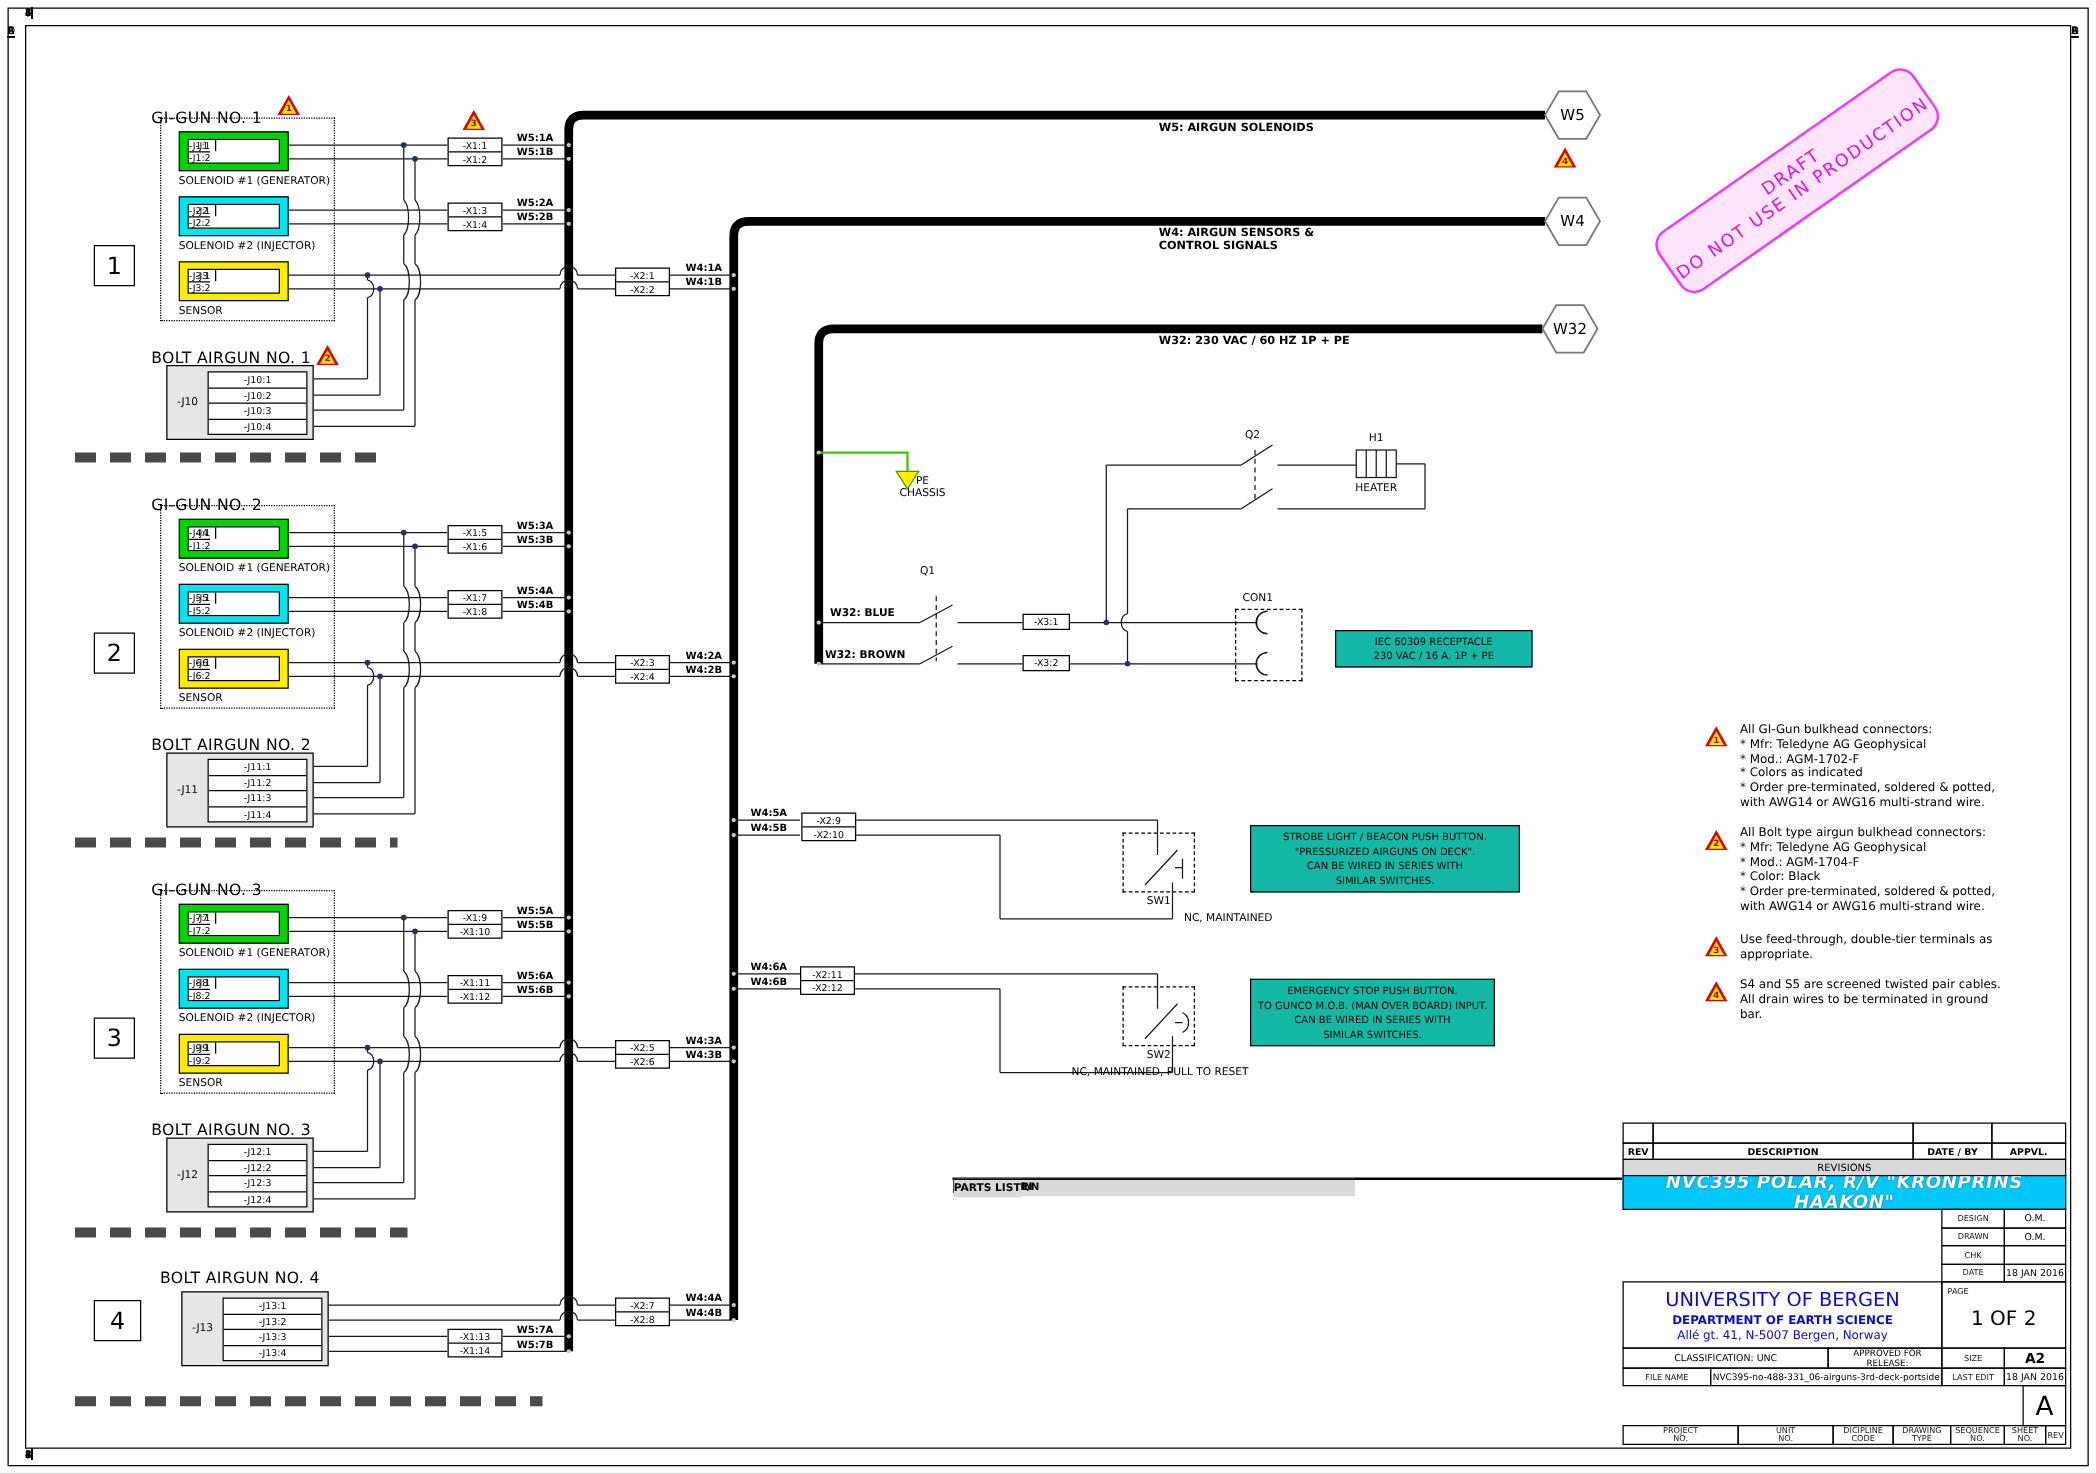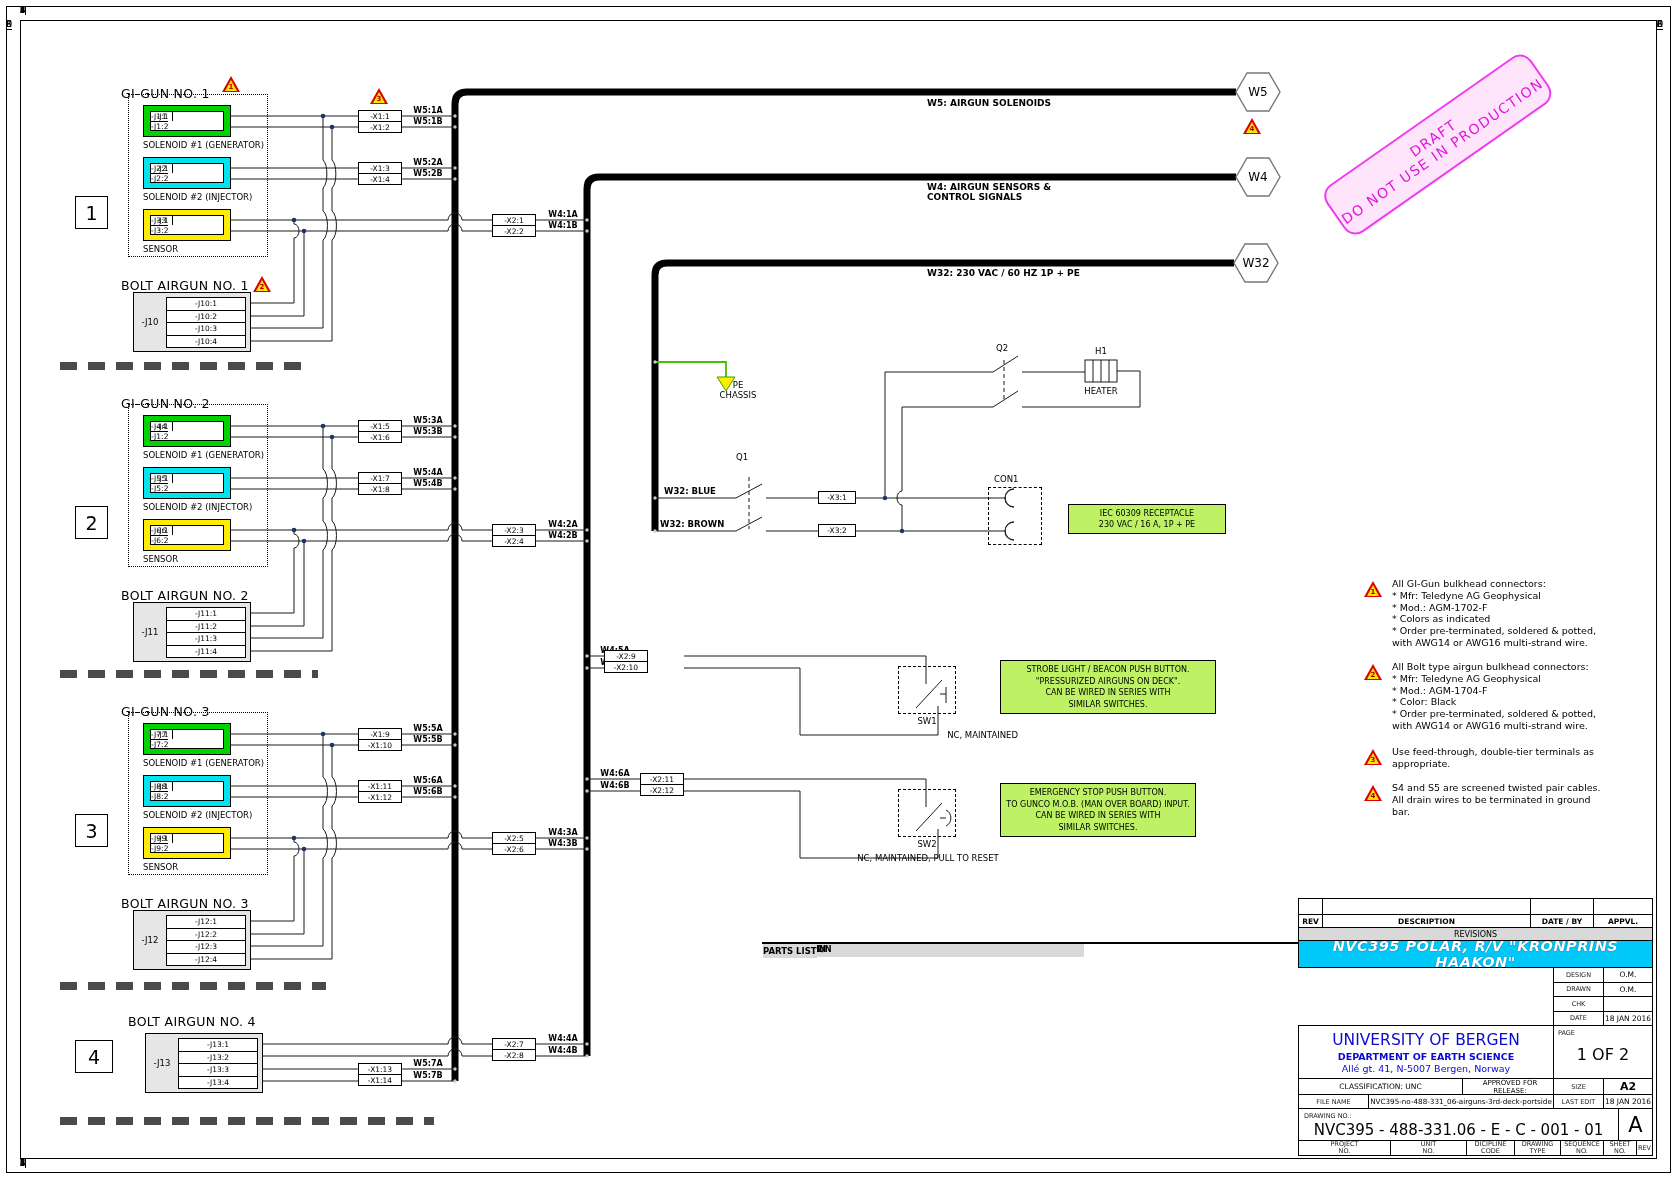--- a/index.html
+++ b/index.html
@@ -56,21 +56,21 @@
   .wtri{width:18px;height:16px}
   .wtri i{position:absolute;display:block}
   .wtri .o{left:0;top:0;width:0;height:0;border-left:9px solid transparent;border-right:9px solid transparent;border-bottom:16px solid #d90000}
   .wtri .y{left:2.5px;top:3.5px;width:0;height:0;border-left:6.5px solid transparent;border-right:6.5px solid transparent;border-bottom:11.5px solid #ffe400}
   .wtri b{position:absolute;left:0;top:6.5px;width:18px;text-align:center;font-size:7px;color:#a00;font-weight:700}
   
   .cl{font-size:9px;font-weight:600;white-space:pre-line}
   .hexl{width:44px;text-align:center;font-size:12px}
   .small{font-size:8.5px;white-space:nowrap}
   .x3{width:38px;height:13px;border:1px solid #000;background:#fff;display:flex;align-items:center;justify-content:center;font-size:7.5px}
-  .notebox{border:1.2px solid #000;font-size:8px;line-height:11.5px;text-align:center;white-space:pre-line;display:flex;align-items:center;justify-content:center;background:#bef264}
+  .notebox{border:1.2px solid #000;font-size:8px;line-height:11.5px;text-align:center;white-space:pre-line;display:flex;align-items:center;justify-content:center;background:#14b8a6}
   .dashbox{border:1.3px dashed #000}
   
   .note{left:1364px;width:240px}
   .nhost>.note:nth-child(1){top:578px}
   .nhost>.note:nth-child(2){top:661px}
   .nhost>.note:nth-child(3){top:746px}
   .nhost>.note:nth-child(4){top:782px}
   .ntext{left:28px;top:0;width:210px;font-size:9.5px;line-height:11.8px;white-space:pre-line}
   .note .wtri{left:0;top:3px}
   
@@ -517,21 +517,21 @@
   <div class="small" style="left:1089px;top:346px;width:24px;text-align:center">H1</div>
   <div class="small" style="left:1077px;top:386px;width:48px;text-align:center">HEATER</div>
   <div class="small" style="left:994px;top:474px">CON1</div>
   <div class="dashbox" style="left:988px;top:487px;width:54px;height:58px"></div>
   <div class="notebox" style="left:1068px;top:504px;width:158px;height:30px">IEC 60309 RECEPTACLE
 230 VAC / 16 A, 1P + PE</div>
 
   <div>
     <div class="wl" style="left:592px;top:646px;width:46px">W4:5A</div>
     <div class="wl" style="left:592px;top:658px;width:46px">W4:5B</div>
-    <div class="xb" style="left:604px;top:650px">
+    <div class="xb" style="left:641px;top:650px">
         <div>-X2:9</div>
         <div>-X2:10</div>
       </div>
     <div class="dashbox" style="left:898px;top:666px;width:58px;height:48px"></div>
     <div class="small" style="left:898px;top:716px;width:58px;text-align:center">SW1</div>
     <div class="small" style="left:838px;top:730px;width:180px;text-align:right">NC, MAINTAINED</div>
     <div class="notebox" style="left:1000px;top:660px;width:216px;height:54px">STROBE LIGHT / BEACON PUSH BUTTON.
 "PRESSURIZED AIRGUNS ON DECK".
 CAN BE WIRED IN SERIES WITH
 SIMILAR SWITCHES.</div>
@@ -741,24 +741,20 @@
       <div class="tc nb" style="left:0;top:16px;width:100%;height:24px;font-size:16px">1 OF 2</div>
     </div>
     <div class="tc" style="left:0;top:180px;width:165px;height:17px;font-size:7.5px">CLASSIFICATION:   UNC</div>
     <div class="tc" style="left:164px;top:180px;width:92px;height:17px;font-size:7px;justify-content:flex-start;padding-left:4px">APPROVED FOR RELEASE:</div>
     <div class="tc lab" style="left:255px;top:180px;width:51px;height:17px">SIZE</div>
     <div class="tc" style="left:305px;top:180px;width:50px;height:17px;font-size:11px;font-weight:700">A2</div>
     <div class="tc lab" style="left:0;top:196px;width:71px;height:15px">FILE NAME</div>
     <div class="tc" style="left:70px;top:196px;width:186px;height:15px;font-size:7.2px">NVC395-no-488-331_06-airguns-3rd-deck-portside</div>
     <div class="tc lab" style="left:255px;top:196px;width:51px;height:15px">LAST EDIT</div>
     <div class="tc" style="left:305px;top:196px;width:50px;height:15px;font-size:7.5px">18 JAN 2016</div>
-    <div style="left:0;top:210px;width:321px;height:33px">
-      <div class="nb lab" style="left:5px;top:3px">DRAWING NO.:</div>
-      <div class="tc nb" style="left:0;top:11px;width:100%;height:20px;font-size:15px">NVC395  -  488-331.06  -   E   -   C   -  001  -  01</div>
-    </div>
     <div class="tc" style="left:320px;top:210px;width:35px;height:33px;font-size:21px">A</div>
     <div class="tc lab pre" style="left:0;top:242px;width:93px;height:16px;line-height:7px">PROJECT
 NO.</div>
     <div class="tc lab pre" style="left:92px;top:242px;width:77px;height:16px;line-height:7px">UNIT
 NO.</div>
     <div class="tc lab pre" style="left:168px;top:242px;width:49px;height:16px;line-height:7px">DICIPLINE
 CODE</div>
     <div class="tc lab pre" style="left:216px;top:242px;width:47px;height:16px;line-height:7px">DRAWING
 TYPE</div>
     <div class="tc lab pre" style="left:262px;top:242px;width:44px;height:16px;line-height:7px">SEQUENCE

